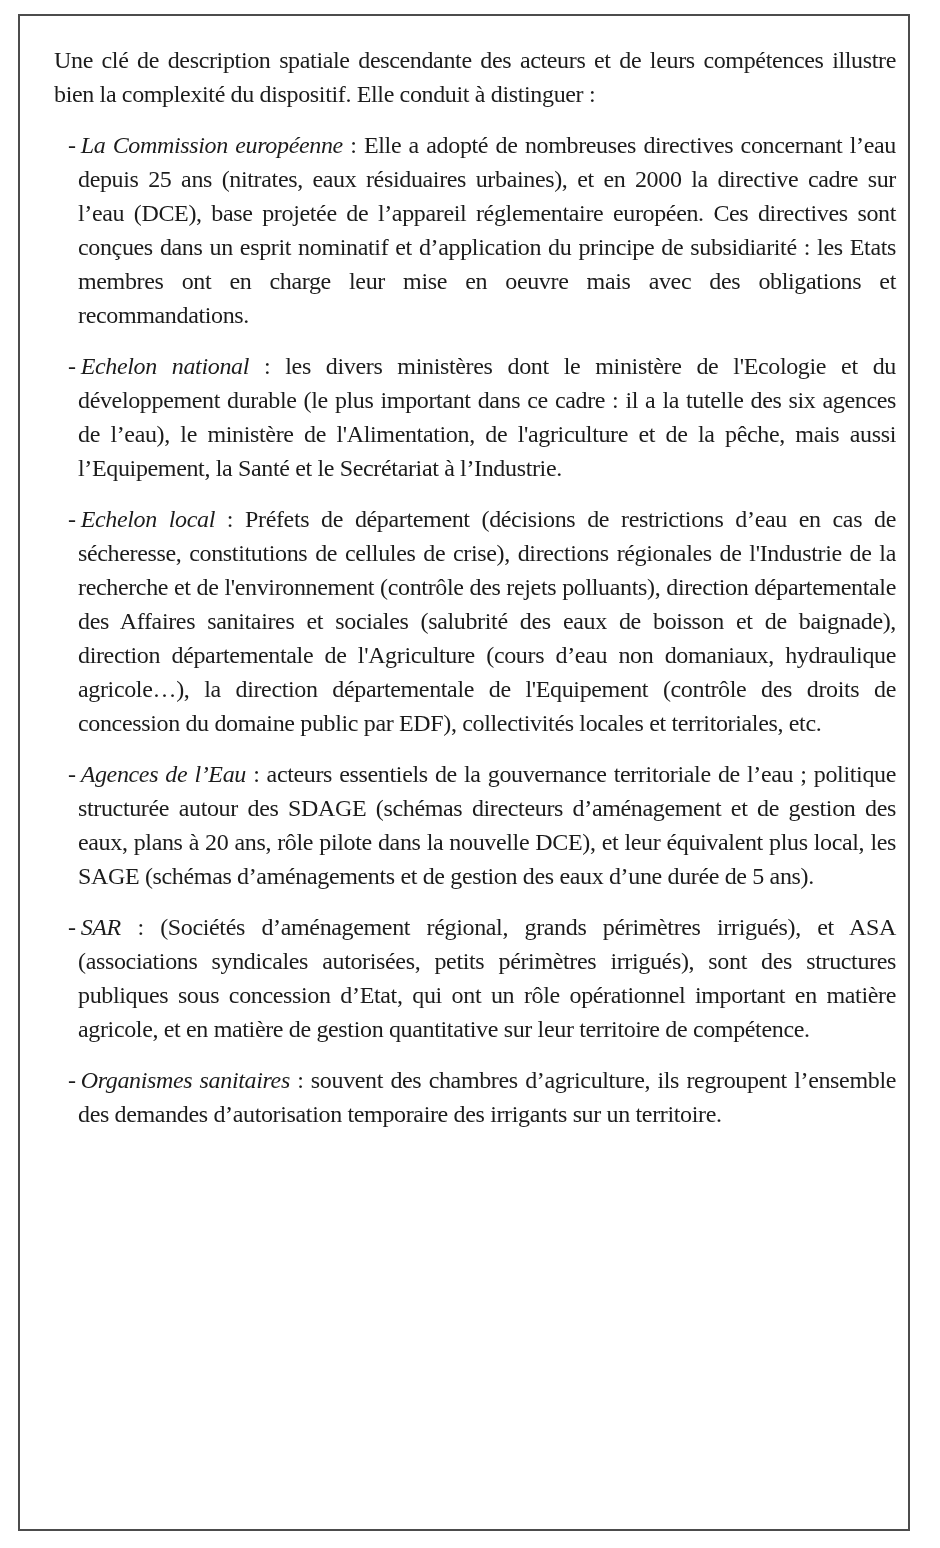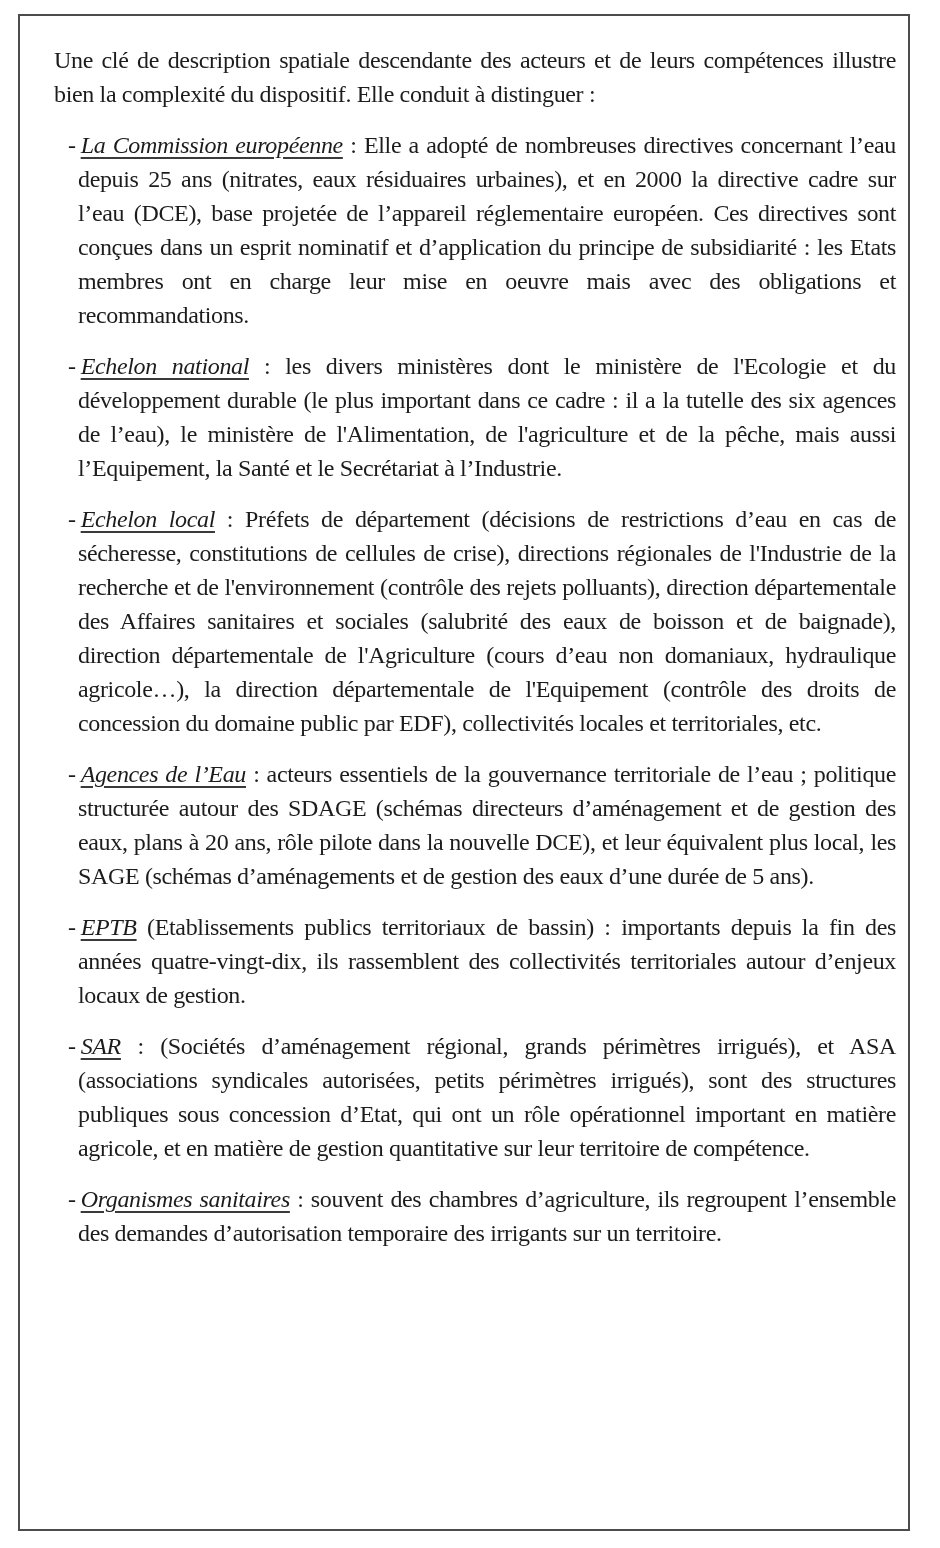--- a/index.html
+++ b/index.html
@@ -37,40 +37,38 @@
     margin-left: 24px;
     margin-top: 17px;
     text-indent: -10px;
   }
   .item .marker {
     display: inline;
     margin-right: 5px;
   }
   .item .lead {
     font-style: italic;
-    text-decoration: underline;
     text-decoration-thickness: 1.5px;
     text-underline-offset: 4px;
     text-decoration-color: #3a3a3a;
   }
 </style>
 </head>
 <body>
 
 <div class="frame">
 
   <p class="intro">Une clé de description spatiale descendante des acteurs et de leurs compétences illustre bien la complexité du dispositif. Elle conduit à distinguer :</p>
 
   <p class="item"><span class="marker">-</span><span class="lead">La Commission européenne</span> <span class="rest">: Elle a adopté de nombreuses directives concernant l’eau depuis 25 ans (nitrates, eaux résiduaires urbaines), et en 2000 la directive cadre sur l’eau (DCE), base projetée de l’appareil réglementaire européen. Ces directives sont conçues dans un esprit nominatif et d’application du principe de subsidiarité : les Etats membres ont en charge leur mise en oeuvre mais avec des obligations et recommandations.</span></p>
 
   <p class="item"><span class="marker">-</span><span class="lead">Echelon national</span> <span class="rest">: les divers ministères dont le ministère de l'Ecologie et du développement durable (le plus important dans ce cadre : il a la tutelle des six agences de l’eau), le ministère de l'Alimentation, de l'agriculture et de la pêche, mais aussi l’Equipement, la Santé et le Secrétariat à l’Industrie.</span></p>
 
   <p class="item"><span class="marker">-</span><span class="lead">Echelon local</span> <span class="rest">: Préfets de département (décisions de restrictions d’eau en cas de sécheresse, constitutions de cellules de crise), directions régionales de l'Industrie de la recherche et de l'environnement (contrôle des rejets polluants), direction départementale des Affaires sanitaires et sociales (salubrité des eaux de boisson et de baignade), direction départementale de l'Agriculture (cours d’eau non domaniaux, hydraulique agricole…), la direction départementale de l'Equipement (contrôle des droits de concession du domaine public par EDF), collectivités locales et territoriales, etc.</span></p>
 
   <p class="item"><span class="marker">-</span><span class="lead">Agences de l’Eau</span> <span class="rest">: acteurs essentiels de la gouvernance territoriale de l’eau ; politique structurée autour des SDAGE (schémas directeurs d’aménagement et de gestion des eaux, plans à 20 ans, rôle pilote dans la nouvelle DCE), et leur équivalent plus local, les SAGE (schémas d’aménagements et de gestion des eaux d’une durée de 5 ans).</span></p>
 
-  <p class="item"><span class="marker">-</span><span class="lead">EPTB</span> <span class="rest">(Etablissements publics territoriaux de bassin) : importants depuis la fin des années quatre-vingt-dix, ils rassemblent des collectivités territoriales autour d’enjeux locaux de gestion.</span></p>
 
   <p class="item"><span class="marker">-</span><span class="lead">SAR</span> <span class="rest">: (Sociétés d’aménagement régional, grands périmètres irrigués), et ASA (associations syndicales autorisées, petits périmètres irrigués), sont des structures publiques sous concession d’Etat, qui ont un rôle opérationnel important en matière agricole, et en matière de gestion quantitative sur leur territoire de compétence.</span></p>
 
   <p class="item"><span class="marker">-</span><span class="lead">Organismes sanitaires</span> <span class="rest">: souvent des chambres d’agriculture, ils regroupent l’ensemble des demandes d’autorisation temporaire des irrigants sur un territoire.</span></p>
 
 </div>
 
 </body></html>

